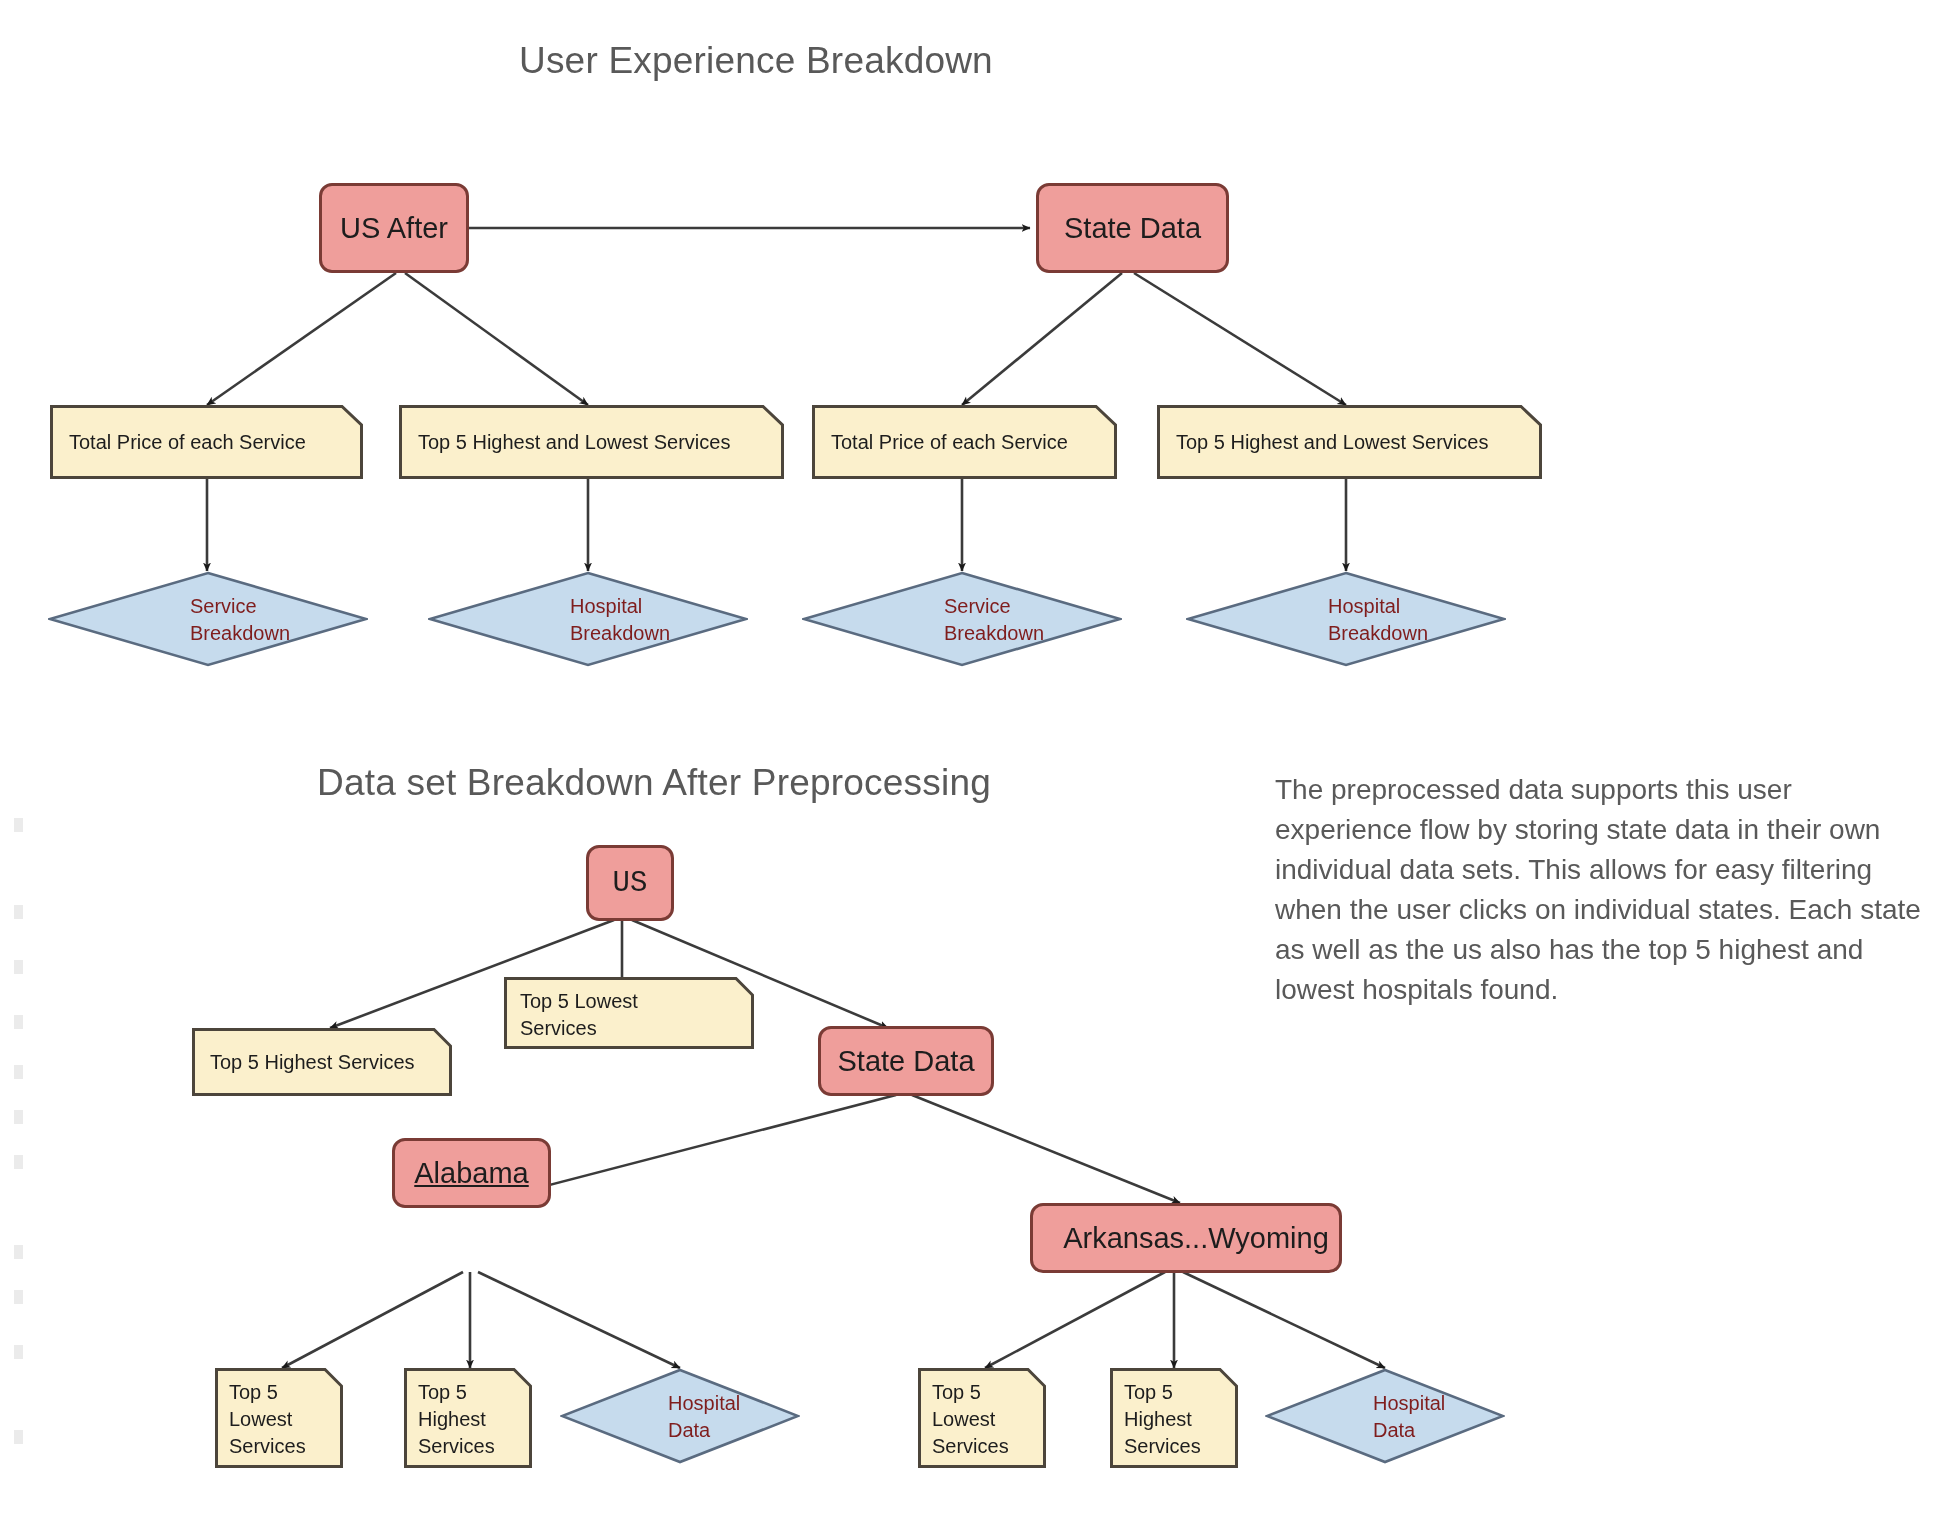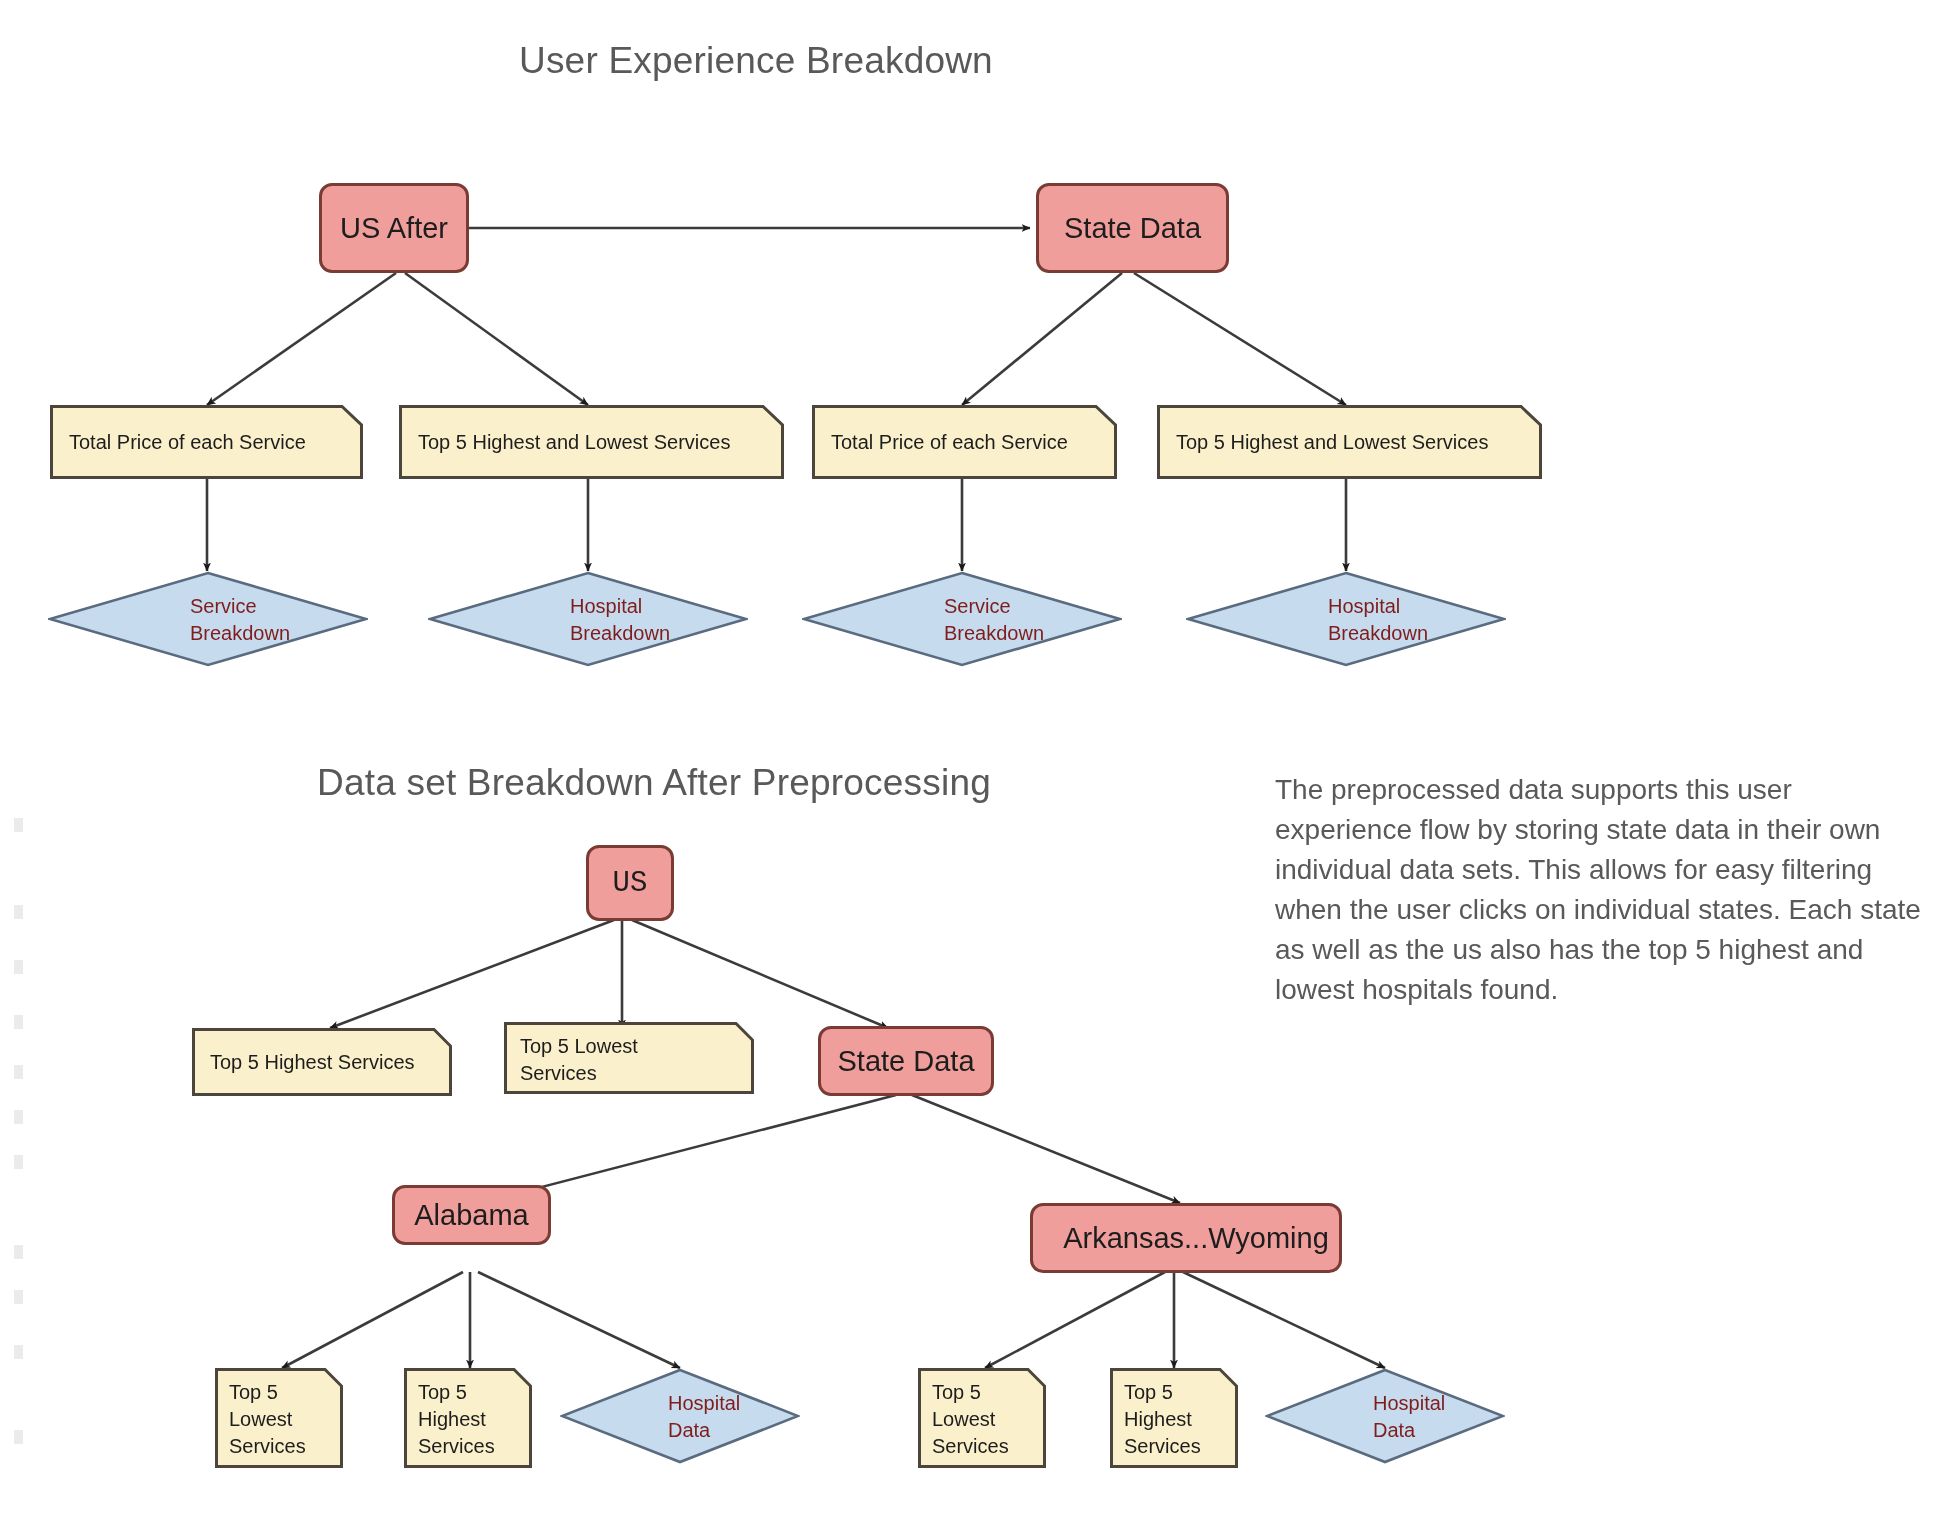--- a/index.html
+++ b/index.html
@@ -202,31 +202,31 @@
 
   <div class="node pink" id="ds-us" style="left:586px;top:845px;width:88px;height:76px;font-family:Liberation Mono, monospace;">US</div>
 
   <div class="docbox" style="left:192px;top:1028px;width:260px;height:68px;">
     <svg width="260" height="68" viewBox="0 0 260 68">
       <path d="M1.5,1.5 H242 L258.5,18 V66.5 H1.5 Z" fill="#fbf0cc" stroke="#4c453b" stroke-width="3"></path>
     </svg>
     <div class="label" style="left:18px;top:21px;">Top 5 Highest Services</div>
   </div>
 
-  <div class="docbox" style="left:504px;top:1022px;width:207px;height:72px;">
+  <div class="docbox" style="left:504px;top:977px;width:207px;height:72px;">
     <svg width="250" height="72" viewBox="0 0 250 72">
       <path d="M1.5,1.5 H232 L248.5,18 V70.5 H1.5 Z" fill="#fbf0cc" stroke="#4c453b" stroke-width="3"></path>
     </svg>
     <div class="label" style="left:16px;top:11px;">Top 5 Lowest
 Services</div>
   </div>
 
   <div class="node pink" id="ds-state-data" style="left:818px;top:1026px;width:176px;height:70px;">State Data</div>
 
-  <div class="node pink" id="ds-alabama" style="left:392px;top:1185px;width:159px;height:60px;">Alabama</div>
+  <div class="node pink" id="ds-alabama" style="left:392px;top:1138px;width:159px;height:70px;text-decoration:underline;">Alabama</div>
 
   <div class="node pink" id="ds-arkansas-wyoming" style="left:1030px;top:1203px;width:312px;height:70px;padding-left:20px;">Arkansas...Wyoming</div>
 
   <div class="docbox" style="left:215px;top:1368px;width:128px;height:100px;">
     <svg width="128" height="100" viewBox="0 0 128 100">
       <path d="M1.5,1.5 H110 L126.5,18 V98.5 H1.5 Z" fill="#fbf0cc" stroke="#4c453b" stroke-width="3"></path>
     </svg>
     <div class="label" style="left:14px;top:11px;">Top 5
 Lowest
 Services</div>

